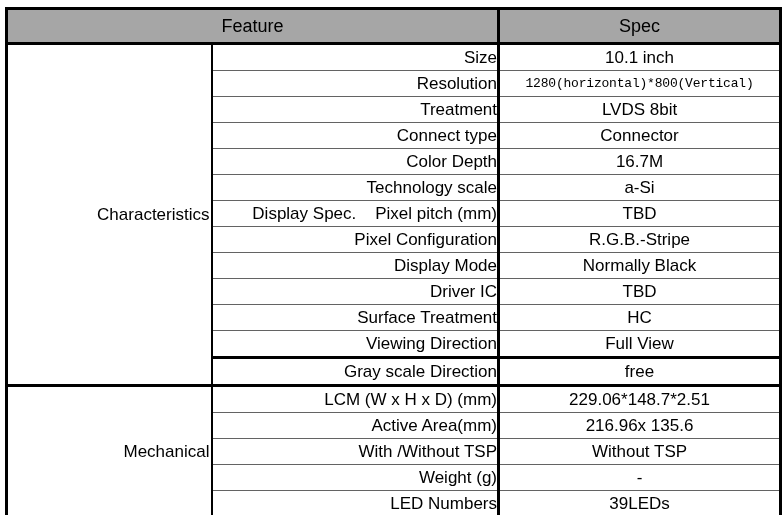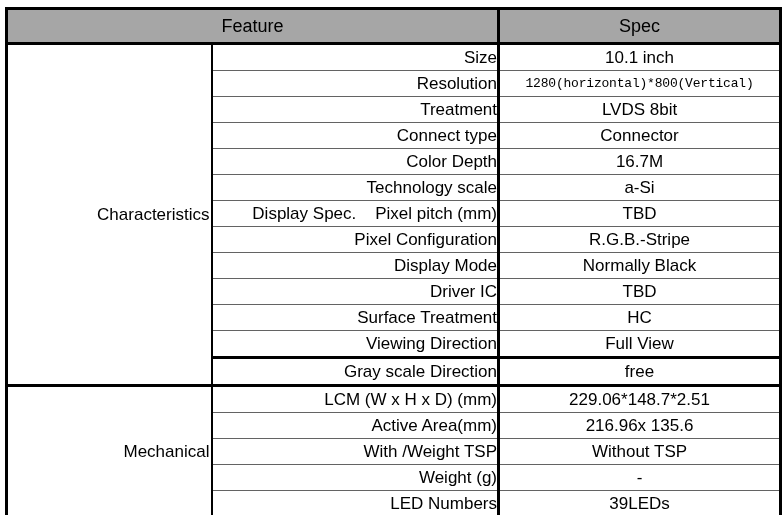--- a/index.html
+++ b/index.html
@@ -145,21 +145,21 @@
       <tr>
         <td class="g" rowspan="5">Mechanical</td>
         <td class="f">LCM (W x H x D) (mm)</td>
         <td class="s">229.06*148.7*2.51</td>
       </tr>
       <tr>
         <td class="f">Active Area(mm)</td>
         <td class="s">216.96x 135.6</td>
       </tr>
       <tr>
-        <td class="f">With /Weight TSP</td>
+        <td class="f">With /Without TSP</td>
         <td class="s">Without TSP</td>
       </tr>
       <tr>
         <td class="f">Weight (g)</td>
         <td class="s">-</td>
       </tr>
       <tr>
         <td class="f">LED Numbers</td>
         <td class="s">39LEDs</td>
       </tr>

